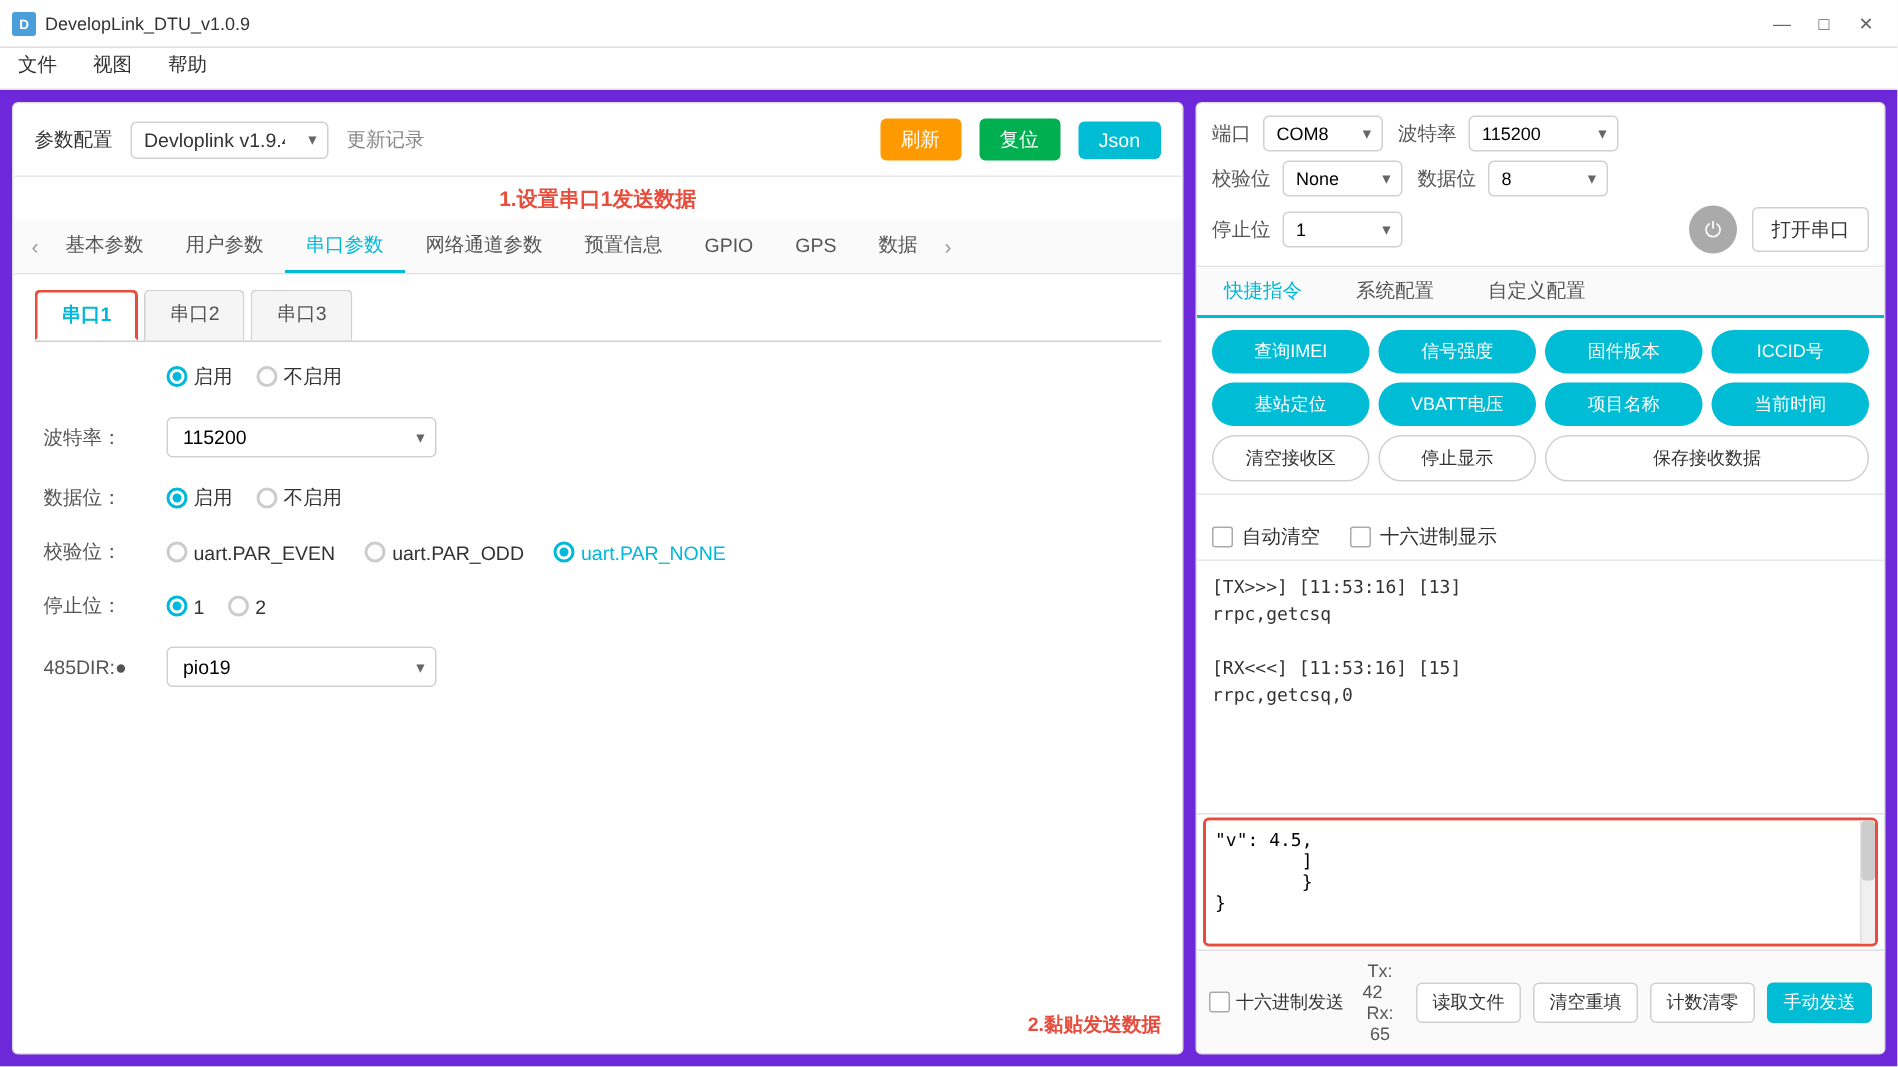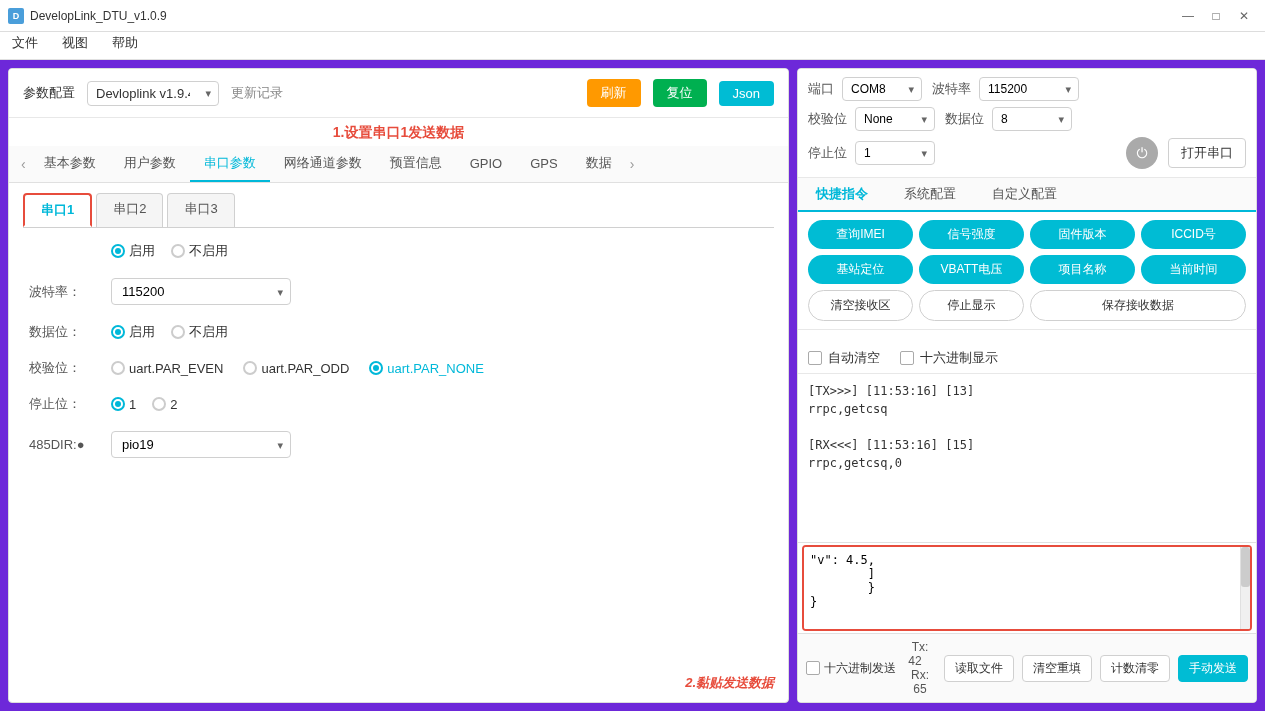--- a/index.html
+++ b/index.html
@@ -227,21 +227,21 @@
       padding: 7px 18px;
       font-size: 13px;
       cursor: pointer;
       color: #555;
       border-bottom: 2px solid transparent;
       margin-bottom: -2px;
     }
     .right-tab.active {
       color: #00b8d9;
       border-bottom: 2px solid #00b8d9;
-      font-weight: bold;
+      font-weight: normal;
     }
 
     
     .quick-commands {
       padding: 8px 10px;
       display: grid;
       grid-template-columns: repeat(4, 1fr);
       gap: 6px;
       border-bottom: 1px solid #e8e8e8;
     }
@@ -483,21 +483,21 @@
             <option>pio19</option>
             <option>pio18</option>
             <option>pio20</option>
           </select>
         </div>
       </div>
 
     </div>
 
     <div style="padding: 6px 14px 10px 14px; text-align: right;">
-      <span style="color:#e74c3c; font-size:13px; font-weight:bold;font-style:italic;">2.黏贴发送数据</span>
+      <span style="color:#e74c3c; font-size:13px; font-weight:bold;">2.黏贴发送数据</span>
     </div>
 
   </div>
 
   <div class="right-panel">
 
     <div style="padding: 8px 10px; border-bottom: 1px solid #e8e8e8; background: #fff;">
       <div style="display:flex; align-items:center; gap:10px; margin-bottom:6px;">
         <div class="config-row">
           <span class="config-label">端口</span>

